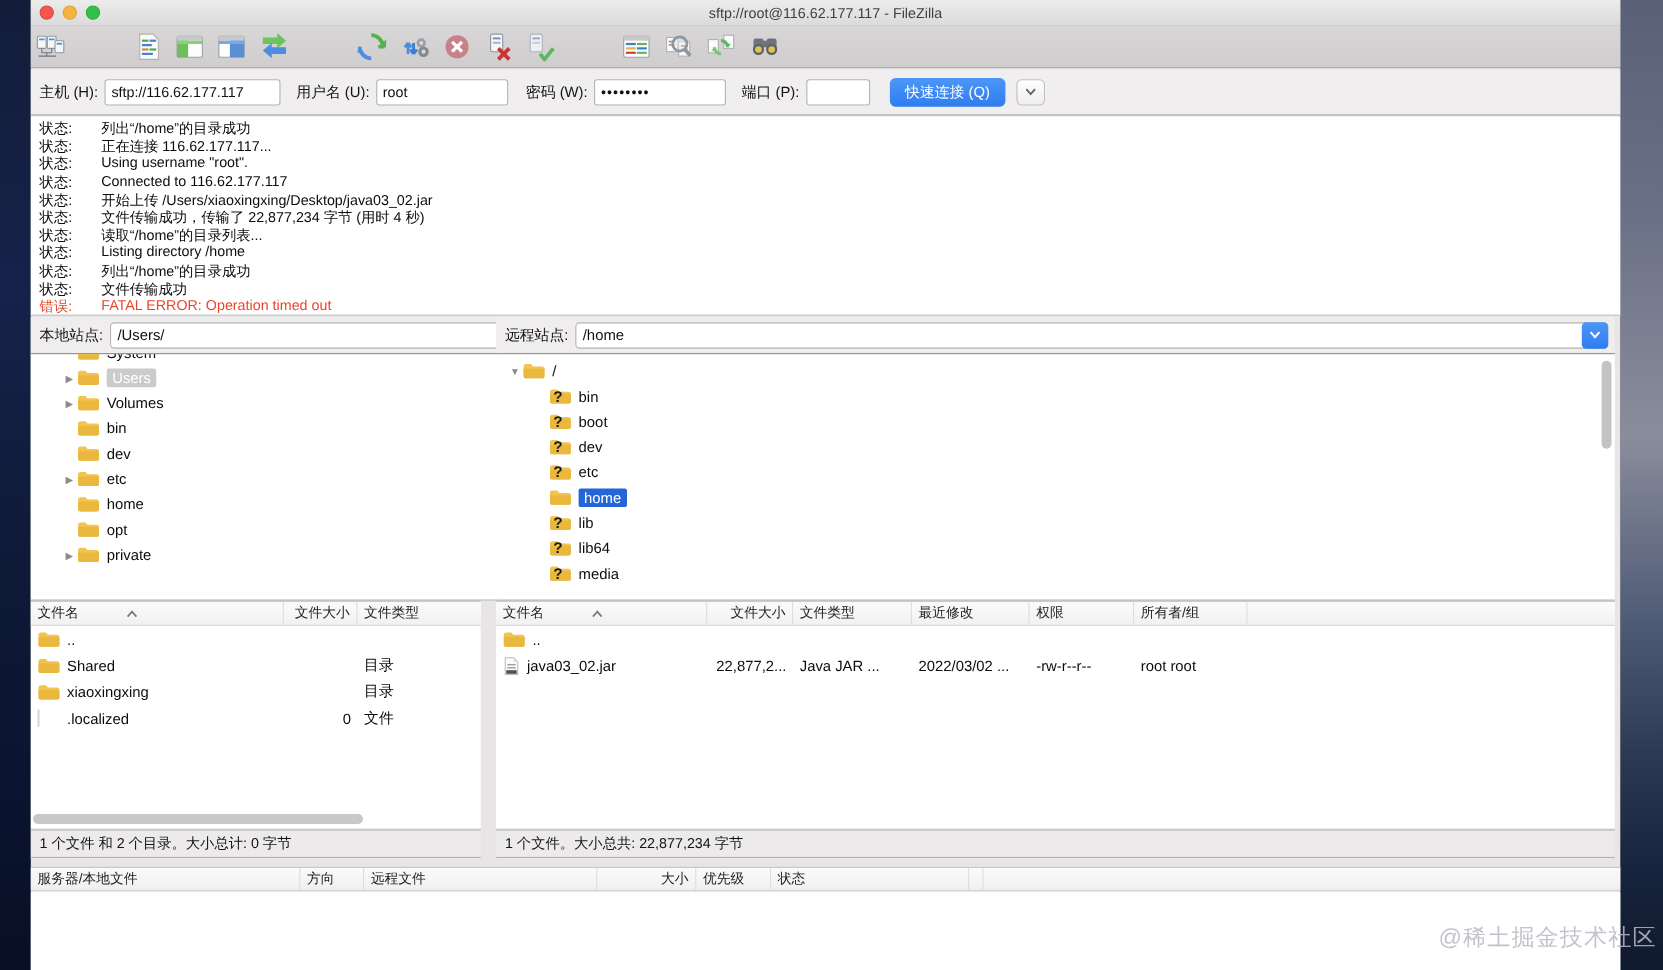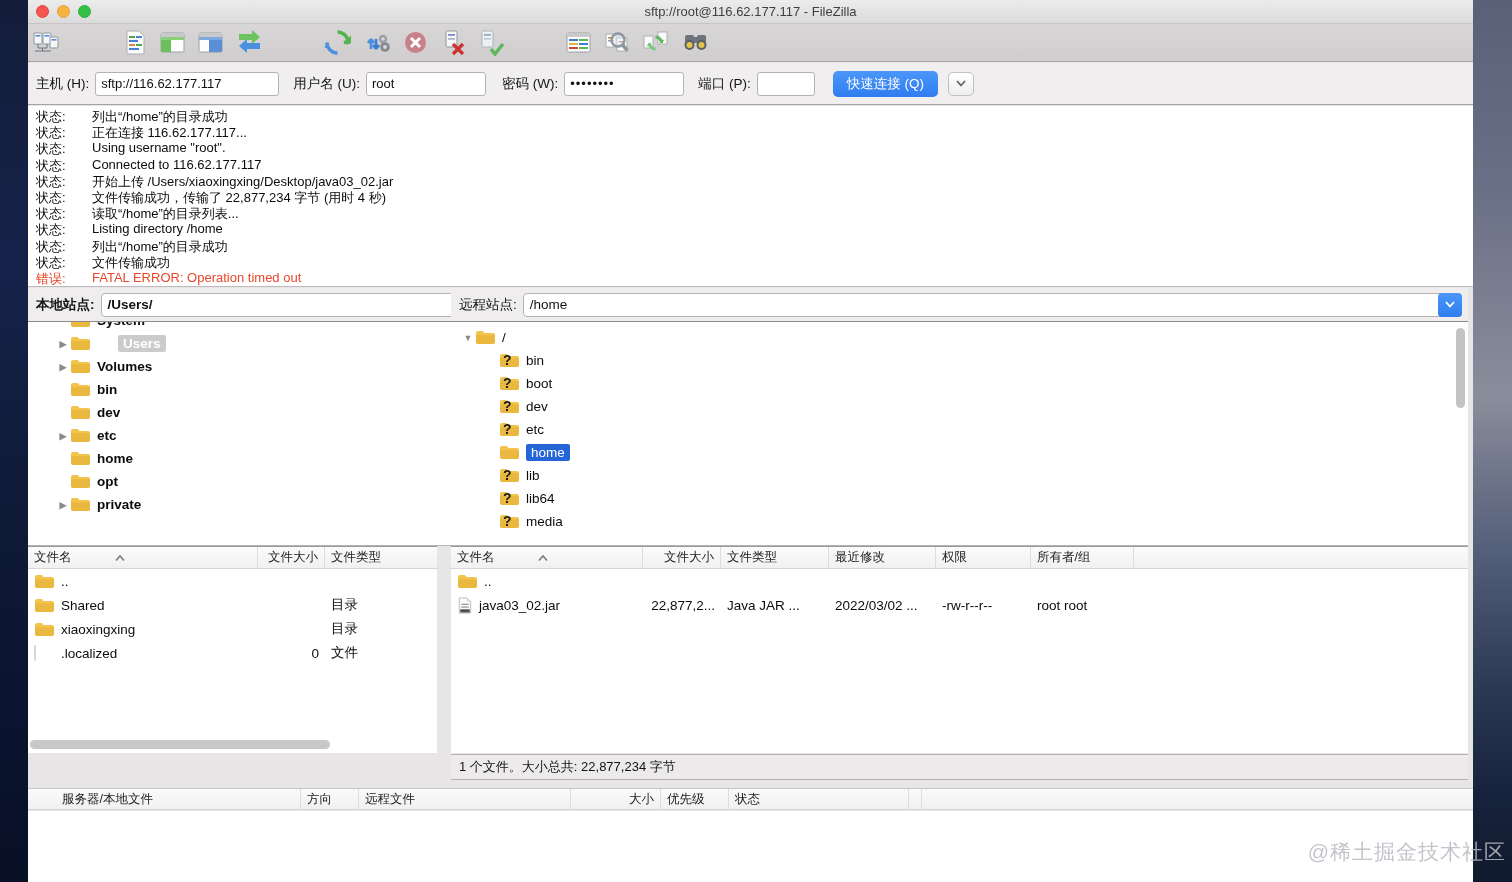--- a/index.html
+++ b/index.html
@@ -33,21 +33,21 @@
     background:linear-gradient(180deg,#d8d6d7,#cfcdce); border-bottom:1px solid #a9a7a8; }
   .ticon { position:absolute; top:5px; width:27px; height:27px; }
 
   
   .qc { position:absolute; left:0; top:63px; right:0; height:42px; background:#f0eeef;
     border-bottom:1px solid #a5a3a4; display:flex; align-items:center; font-size:13.5px; color:#141414; }
   .qc label { margin-right:6px; }
   .qc input { height:24px; border:1px solid #b4b2b3; border-radius:3px; background:#fff;
     font-size:13px; padding:0 5px; font-family:"Liberation Sans",sans-serif; color:#111; }
   .qc .lb-host { margin-left:8px; }
-  .in-host { width:184px; }
+  .in-host { width:160px; }
   .lb-user { margin-left:14px; }
   .in-user { width:120px; }
   .lb-pass { margin-left:16px; }
   .in-pass { width:120px; letter-spacing:1px; }
   .lb-port { margin-left:14px; }
   .in-port { width:58px; }
   .qc-btn { margin-left:18px; height:26px; padding:0 14px; border:none; border-radius:5px;
     background:linear-gradient(180deg,#4b97f8,#2f7cf0); color:#fff; font-size:13.5px;
     font-family:"Liberation Sans",sans-serif; }
   .qc-dd { margin-left:10px; width:26px; height:24px; border:1px solid #c2c0c1; border-radius:5px;
@@ -57,38 +57,38 @@
   
   .log { position:absolute; left:0; top:106px; right:0; height:181px; background:#fff;
     border-bottom:1px solid #bdbbbc; font-size:13px; color:#0c0c0c; padding-top:2px; overflow:hidden; }
   .logrow { height:16.2px; display:flex; }
   .logrow .ltag { width:64px; padding-left:8px; flex:none; }
   .logrow .ltxt { padding-left:0; }
   .logrow.error { color:#e8472b; }
 
   
   .pane { position:absolute; background:#e7e5e6; }
-  .pane-local { left:0; width:484px;font-weight:bold; }
+  .pane-local { left:0; width:484px; }
   .pane-remote { left:423px; right:5px; }
 
   .sitebar { position:absolute; left:0; right:0; top:0; height:33px; background:#efedee;
     display:flex; align-items:center; font-size:13.5px; color:#141414; }
   .sitebar .slabel { margin-left:8px; margin-right:6px; flex:none; }
   .sitefield { position:relative; flex:1; height:24px; background:#fff; border:1px solid #b4b2b3;
     border-radius:4px; font-size:13.5px; color:#111; display:flex; align-items:center;
     padding-left:6px; margin-right:6px; }
   .dd-btn { position:absolute; right:-1px; top:-1px; width:24px; height:24px; border-radius:4px;
     background:linear-gradient(180deg,#4b97f8,#2f7cf0); display:flex; align-items:center; justify-content:center; }
 
   .treebox { position:absolute; left:0; right:0; top:33px; bottom:0; background:#fff;
     border-top:1px solid #8c8a8b; border-bottom:1px solid #b5b3b4; overflow:hidden; }
   .trow { height:23px; display:flex; align-items:center; font-size:13.5px; color:#0c0c0c; }
   .trow .arr { width:14px; text-align:center; color:#8a8a8a; font-size:9px; flex:none; }
   .trow .ficon { width:21px; height:17px; margin-right:6px; flex:none; position:relative; }
-  .sel-gray { background:#cbcbcb; color:#fff; padding:1px 5px; border-radius:2px;margin-left:21px; }
+  .sel-gray { background:#cbcbcb; color:#fff; padding:1px 5px; border-radius:2px; }
   .sel-blue { background:#2665d8; color:#fff; padding:1px 5px; border-radius:2px; }
   .qmark { position:absolute; left:4px; top:0px; font-size:14px; font-weight:bold; color:#1a1a1a; }
 
   .vscroll { position:absolute; width:9px; border-radius:5px; background:#c3c3c3; }
 
   
   .filelist { position:absolute; background:#fff; border-top:1px solid #9a9899; }
   .fl-local { left:0; top:546px; width:409px; height:207px; }
   .fl-remote { left:423px; top:546px; right:5px; height:207px; }
   .lhead { height:22px; display:flex; background:linear-gradient(180deg,#fbfbfb,#f1f1f1);
@@ -110,21 +110,21 @@
   
   .statusbar { position:absolute; top:754px; height:26px; background:#eceaeb;
     border-top:1px solid #b2b0b1; border-bottom:1px solid #b2b0b1;
     font-size:13px; color:#141414; display:flex; align-items:center; padding-left:8px; }
   .st-local { left:0; width:409px; }
   .st-remote { left:423px; right:5px; }
 
   
   .queue-head { position:absolute; left:0; right:0; top:788px; height:22px;
     background:linear-gradient(180deg,#fafafa,#f0f0f0); border-top:1px solid #c6c4c5;
-    border-bottom:1px solid #d4d4d4; font-size:12.5px; color:#1c1c1c; display:flex; align-items:flex-start;padding-left:28px; }
+    border-bottom:1px solid #d4d4d4; font-size:12.5px; color:#1c1c1c; display:flex; align-items:flex-start; }
   .queue-head .hc { height:100%; display:flex; align-items:center; padding:0 6px;
     border-right:1px solid #dddddd; flex:none; }
   .queue-body { position:absolute; left:0; right:0; top:811px; bottom:0; background:#fff; }
 
   .watermark { position:absolute; right:6px; bottom:16px; font-size:21px;
     color:rgba(185,186,194,0.85); letter-spacing:1px; z-index:5; }
 
   svg { display:block; }
 </style>
 </head>
@@ -638,20 +638,23 @@
         </div>
       <div class="fc" style="width:95px">
           <span>-rw-r--r--</span>
         </div>
       <div class="fc" style="width:103px">
           <span>root root</span>
         </div>
     </div>
   </div>
 
+  <div class="statusbar st-local">
+    <span>1 个文件 和 2 个目录。大小总计: 0 字节</span>
+  </div>
   <div class="statusbar st-remote">
     <span>1 个文件。大小总共: 22,877,234 字节</span>
   </div>
 
   <div class="queue-head">
     <div class="hc" style="width:245px">
         <span>服务器/本地文件</span>
       </div>
     <div class="hc" style="width:58px">
         <span>方向</span>

